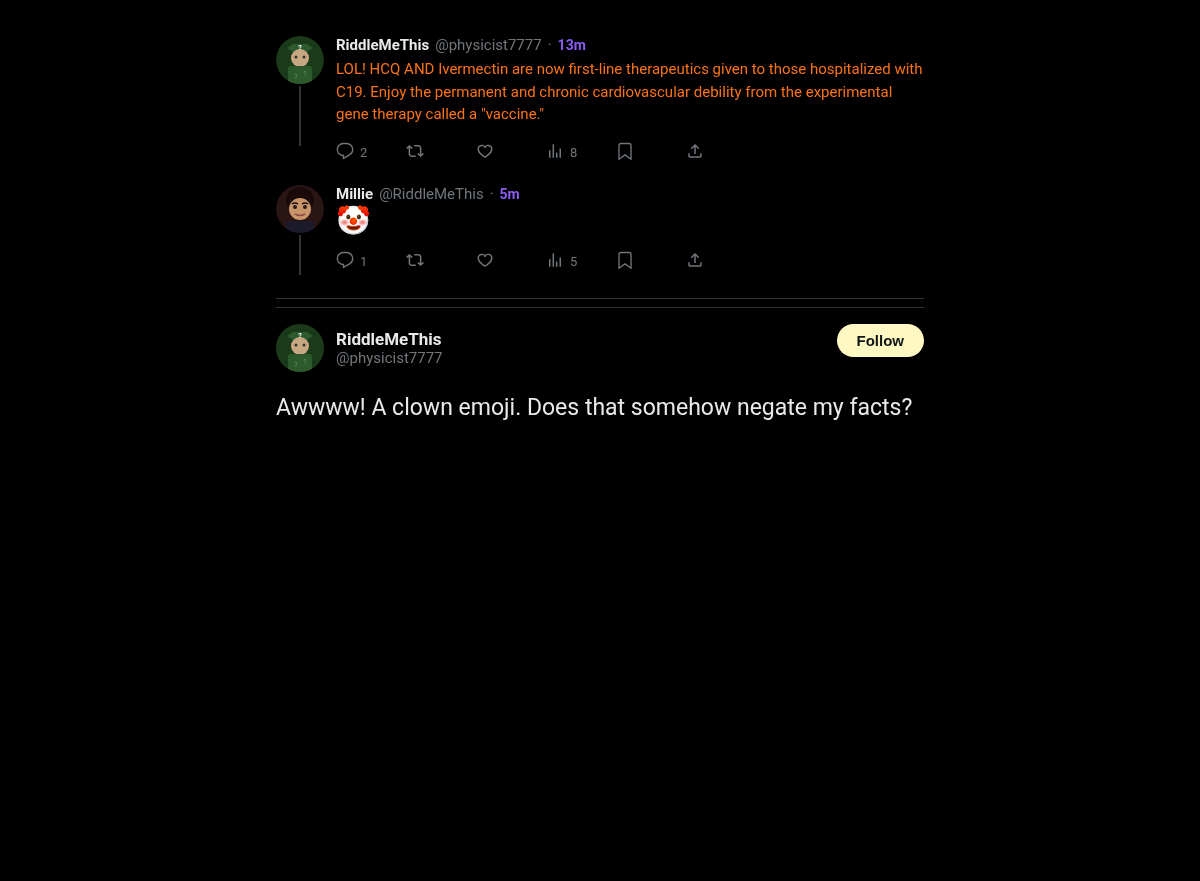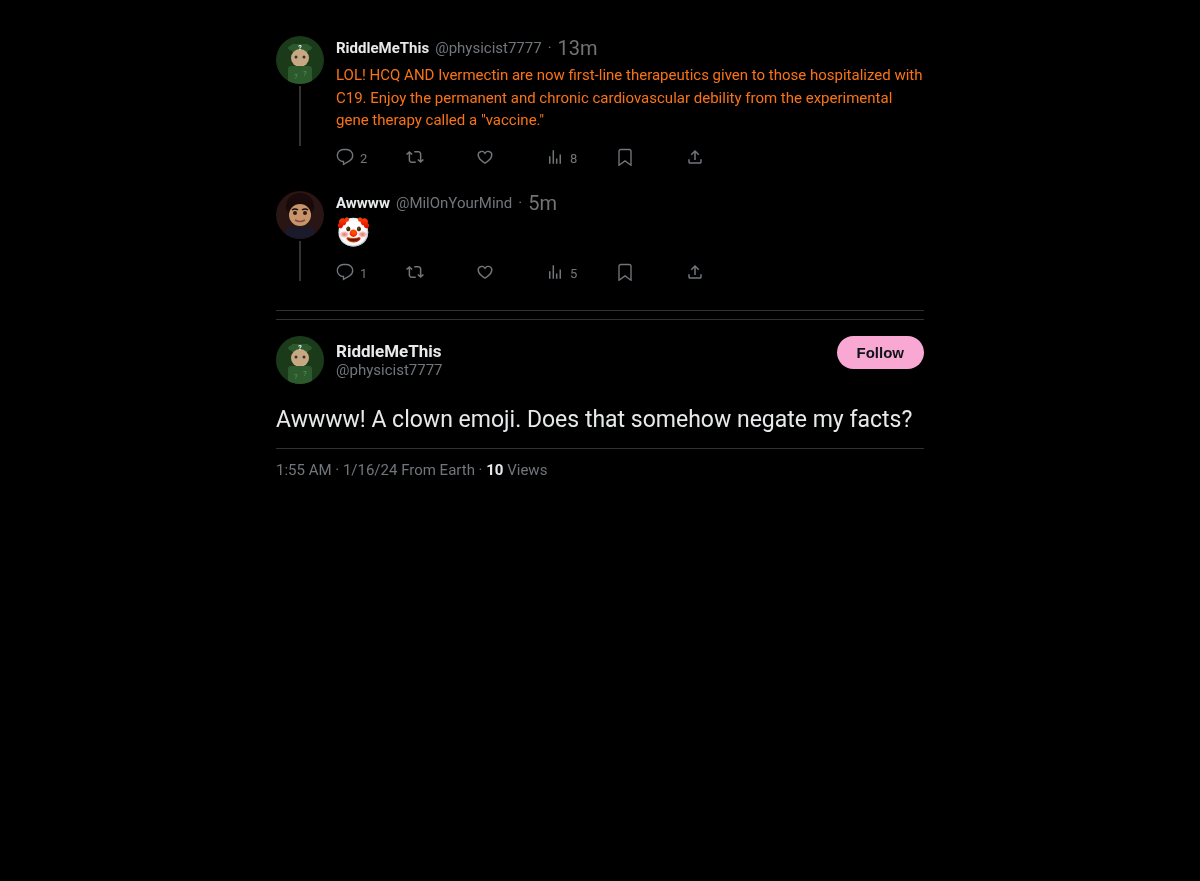--- a/index.html
+++ b/index.html
@@ -37,22 +37,23 @@
       color: #71767b;
       font-size: 15px;
     }
 
     .dot-separator {
       color: #71767b;
       font-size: 15px;
     }
 
     .timestamp {
-      color: #737373;
-      font-size: 20px;
+      color: #8b5cf6;
+      font-size: 14px;
+      font-weight: bold;
     }
 
     .tweet-text {
       color: #f97316;
       font-size: 15px;
       line-height: 1.5;
       margin-bottom: 10px;
     }
 
     .tweet-actions {
@@ -140,21 +141,21 @@
       color: #e7e9ea;
       font-size: 17px;
     }
 
     .featured-username {
       color: #71767b;
       font-size: 15px;
     }
 
     .follow-button {
-      background: #f9a8d4;
+      background: #fef9c3;
       color: #0f1419;
       border: none;
       border-radius: 20px;
       padding: 8px 20px;
       font-weight: 700;
       font-size: 15px;
       cursor: pointer;
       white-space: nowrap;
     }
 
@@ -346,22 +347,22 @@
 
             <path d="M19 29 Q24 32 29 29" stroke="#8a4a4a" stroke-width="1.5" fill="none"></path>
 
             <rect x="10" y="36" width="28" height="12" rx="2" fill="#1a1a2a"></rect>
           </svg>
         </div>
         <div class="thread-line" style="height: 30px; margin-top: 2px;"></div>
       </div>
       <div class="right-col">
         <div class="tweet-header">
-          <span class="display-name">Awwww</span>
-          <span class="username">@MilOnYourMind</span>
+          <span class="display-name">Millie</span>
+          <span class="username">@RiddleMeThis</span>
           <span class="dot-separator">·</span>
           <span class="timestamp">5m</span>
         </div>
         <div class="tweet-text">
           <span style="font-size: 28px; line-height: 1; display: block; margin-bottom: 8px;">🤡</span>
         </div>
         <div class="tweet-actions">
           <div class="action-item">
             <span class="action-icon">
               <svg class="icon-svg" viewBox="0 0 24 24">
@@ -432,19 +433,16 @@
           <div class="featured-name-block">
             <span class="featured-display-name">RiddleMeThis</span>
             <span class="featured-username">@physicist7777</span>
           </div>
         </div>
         <button class="follow-button">Follow</button>
       </div>
 
       <div class="featured-tweet-text">Awwww! A clown emoji. Does that somehow negate my facts?</div>
 
-      <div class="featured-meta">
-        <span>1:55 AM · 1/16/24 From Earth · </span><strong>10</strong> <span>Views</span>
-      </div>
     </div>
 
   </div>
 </div>
 
 </body></html>

